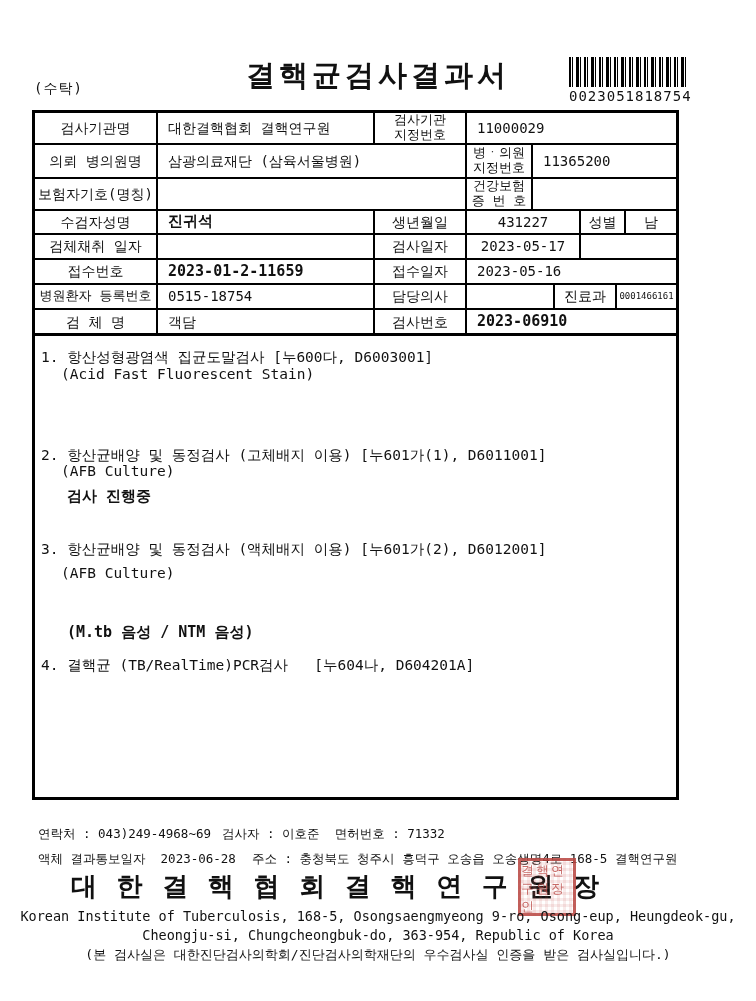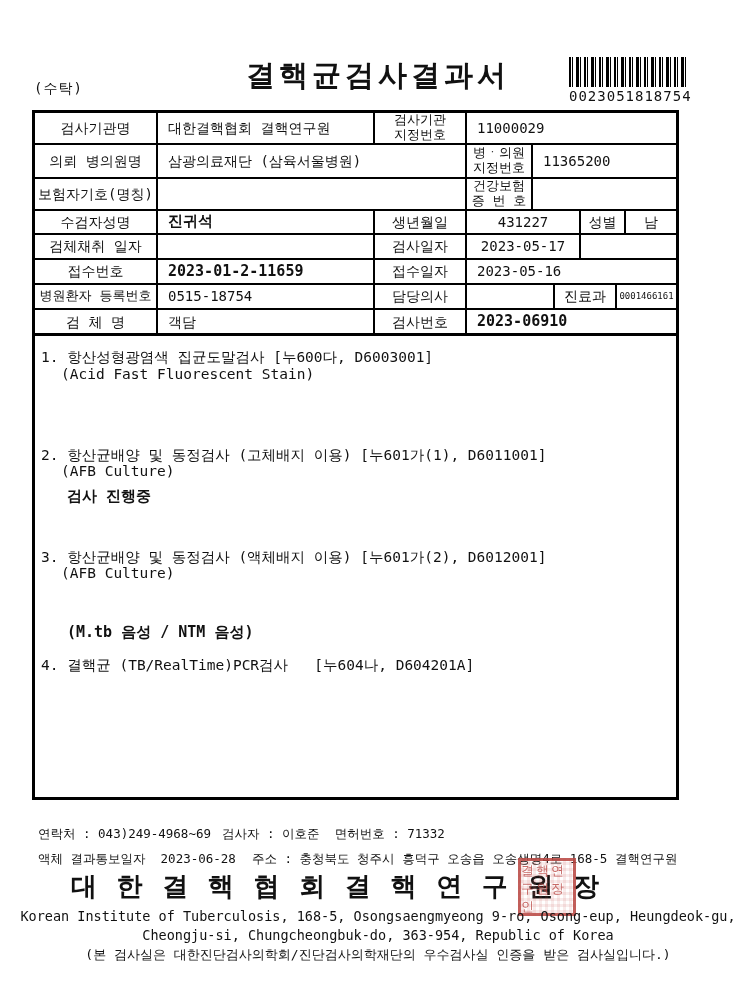--- a/index.html
+++ b/index.html
@@ -144,21 +144,21 @@
   </div>
 
   <div class="abs" id="results-box">
     <div class="res-line" style="top:12px">1. 항산성형광염색 집균도말검사 [누600다, D6003001]</div>
     <div class="res-sub" style="top:30px">(Acid Fast Fluorescent Stain)</div>
 
     <div class="res-line" style="top:110px">2. 항산균배양 및 동정검사 (고체배지 이용) [누601가(1), D6011001]</div>
     <div class="res-sub" style="top:127px">(AFB Culture)</div>
     <div class="res-strong" style="top:151px">검사 진행중</div>
 
-    <div class="res-line" style="top:212px">3. 항산균배양 및 동정검사 (액체배지 이용) [누601가(2), D6012001]</div>
+    <div class="res-line" style="top:204px">3. 항산균배양 및 동정검사 (액체배지 이용) [누601가(2), D6012001]</div>
     <div class="res-sub" style="top:229px">(AFB Culture)</div>
     <div class="res-strong" style="top:287px">(M.tb 음성 / NTM 음성)</div>
 
     <div class="res-line" style="top:320px">4. 결핵균 (TB/RealTime)PCR검사   [누604나, D604201A]</div>
   </div>
 
   <div class="abs foot-sm" style="left:38px;top:826px">연락처 : 043)249-4968~69</div>
   <div class="abs foot-sm" style="left:222px;top:826px">검사자 : 이호준  면허번호 : 71332</div>
 
   <div class="abs foot-sm" style="left:38px;top:851px">액체 결과통보일자  2023-06-28</div>

